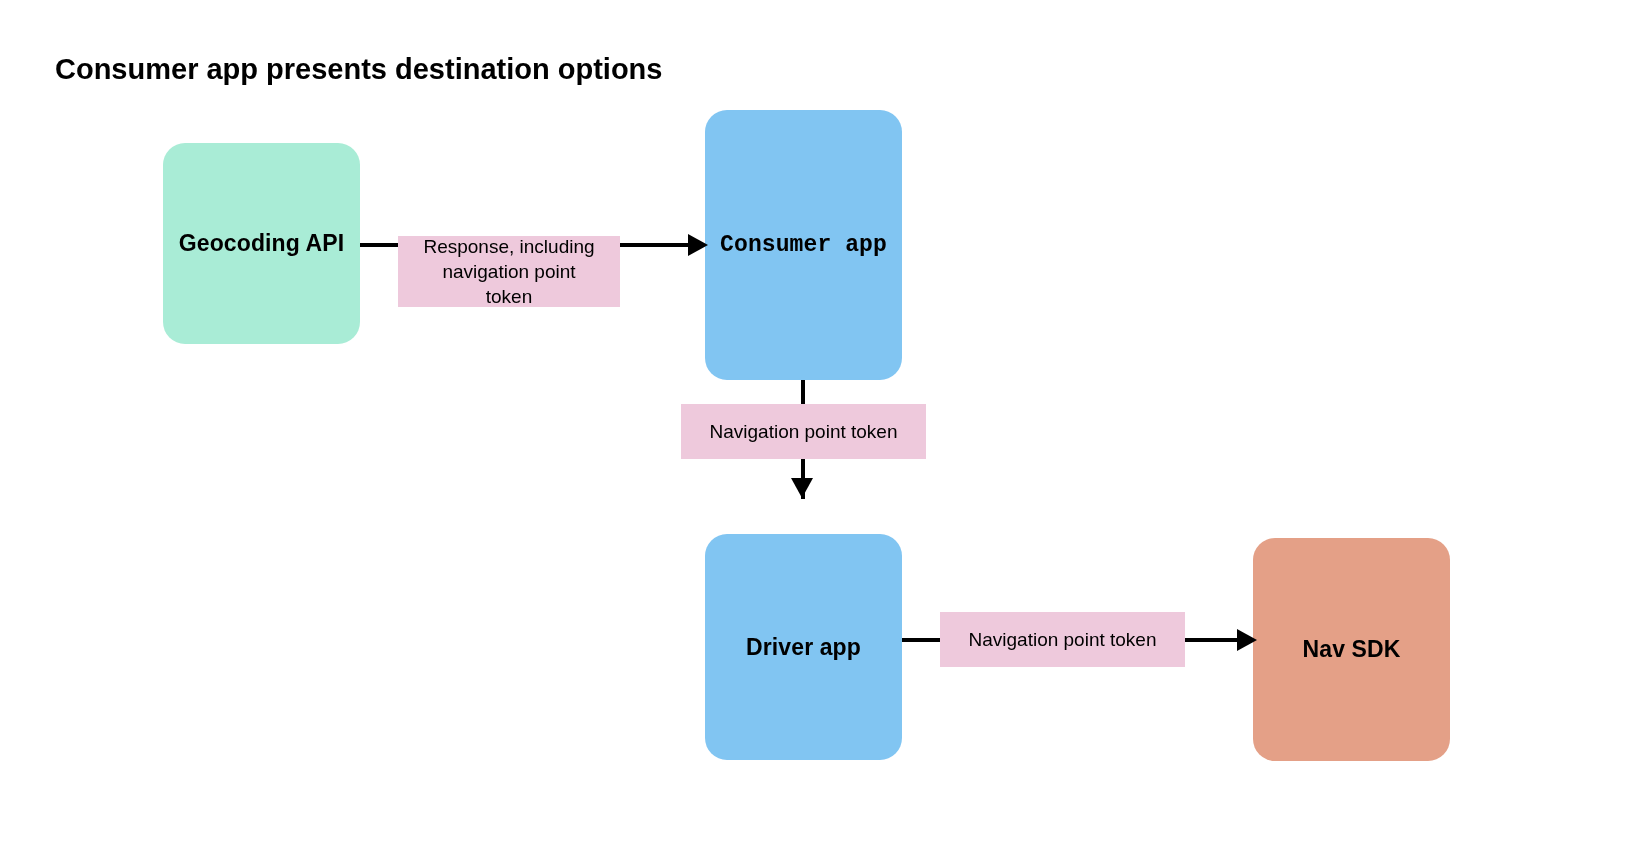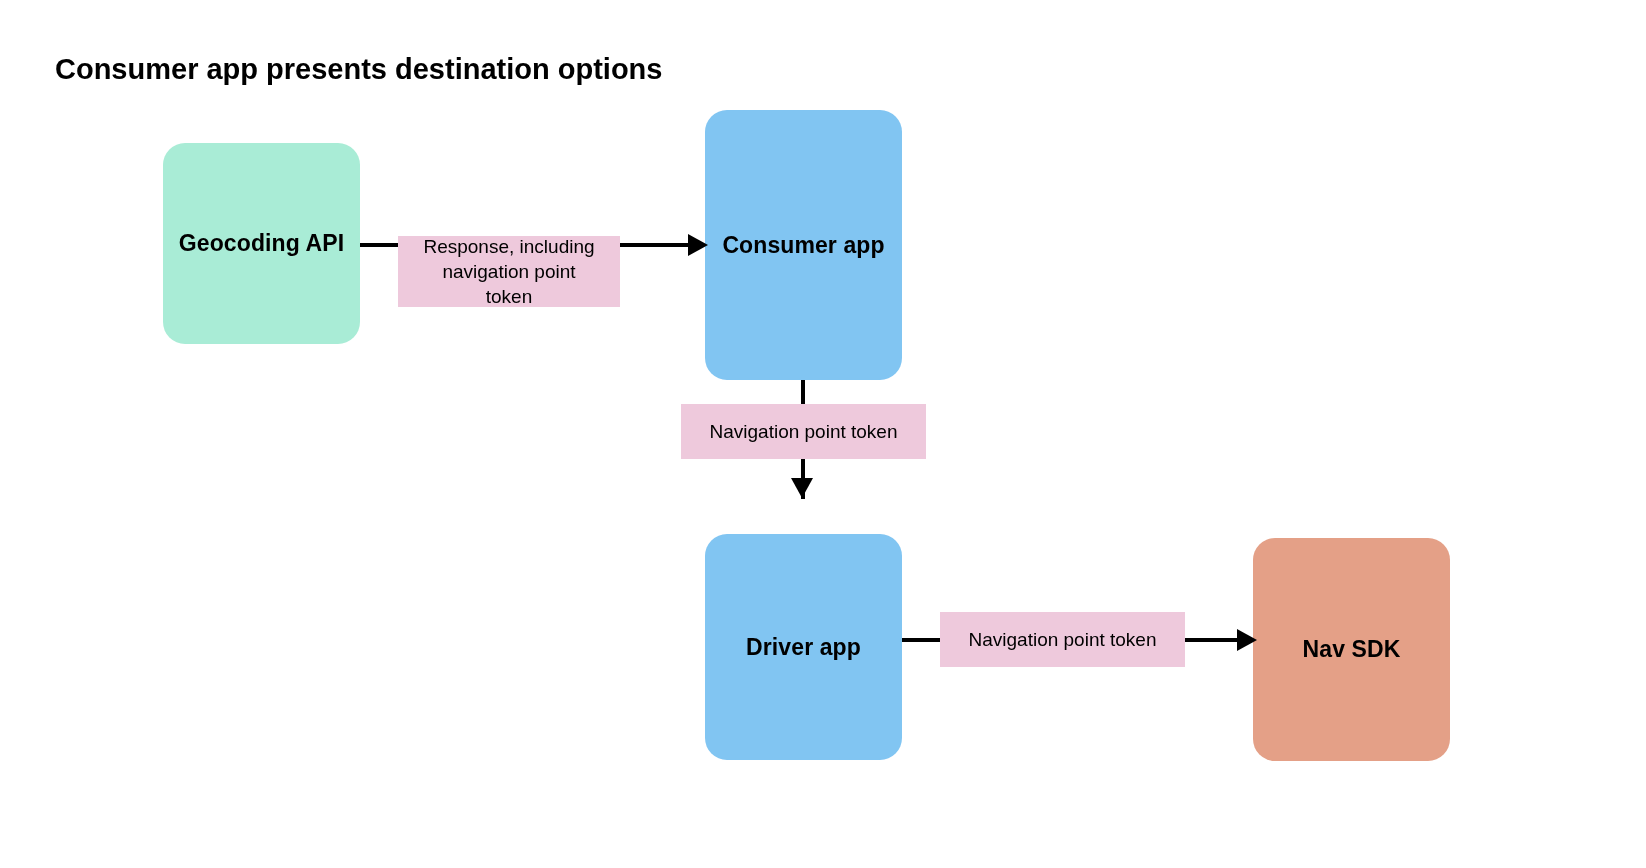--- a/index.html
+++ b/index.html
@@ -172,21 +172,21 @@
   <div id="line-driver-label2" class="conn conn-h"></div>
 
   <div id="line-label2-navsdk" class="conn conn-h"></div>
 
   <div id="arrow-navsdk" class="arrowhead arrowhead-right"></div>
 
   <div id="node-geocoding" class="node" style="background: rgb(169, 236, 214);">
     <span class="node-label">Geocoding API</span>
   </div>
 
-  <div id="node-consumer" class="node" style="background: rgb(129, 197, 242);">
+  <div id="node-consumer" class="node" style="background: rgb(129, 197, 242); font-family: Liberation Mono, monospace;">
     <span class="node-label">Consumer app</span>
   </div>
 
   <div id="node-driver" class="node" style="background: rgb(129, 197, 242);">
     <span class="node-label">Driver app</span>
   </div>
 
   <div id="node-navsdk" class="node" style="background: rgb(228, 160, 135);">
     <span class="node-label">Nav SDK</span>
   </div>

